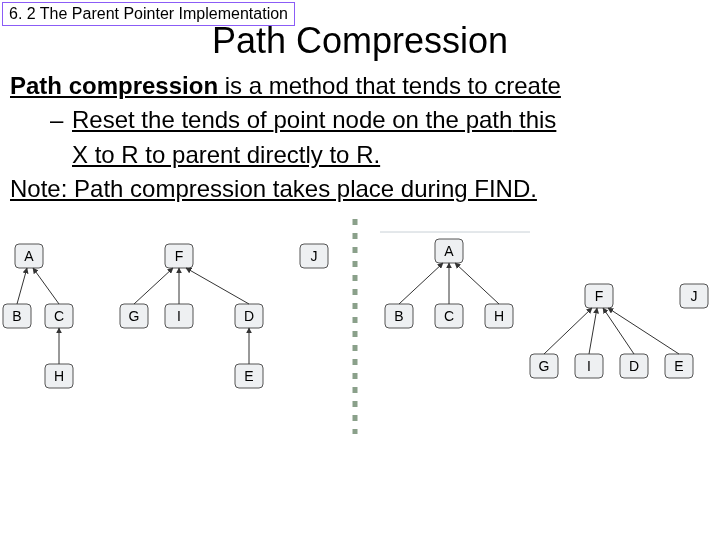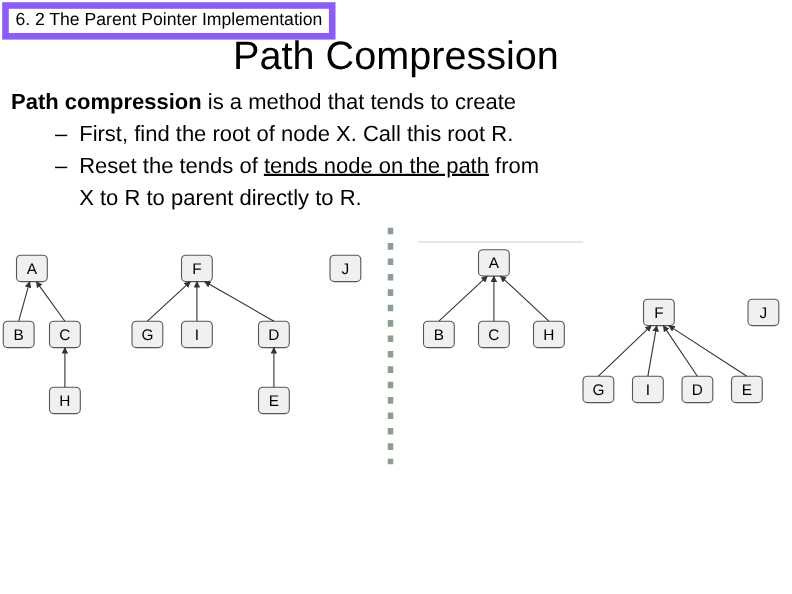--- a/index.html
+++ b/index.html
@@ -6,36 +6,37 @@
     margin: 0;
     padding: 0;
     width: 720px;
     height: 540px;
     font-family: Arial, sans-serif;
     background: #fff;
     position: relative;
     overflow: hidden;
   }
   .breadcrumb {
-    border: 6px solid #8b5cf6;
+    border: 1px solid #8b5cf6;
     display: inline-block;
     padding: 2px 6px;
     font-size: 16px;
     margin: 2px 0 0 2px;
   }
   .title {
     text-align: center;
     font-size: 36px;
     margin-top: -6px;
     margin-bottom: 8px;
   }
   .body-text {
-    font-size: 20px;
+    font-size: 24px;
     line-height: 1.35;
     padding: 0 10px;
+    text-decoration: underline;
   }
   .body-text p { margin: 0 0 2px 0; }
   .bullet-row { padding-left: 40px; }
   .bullet-dash { display:inline-block; width: 22px; }
   .underline { text-decoration: underline; }
   .diagrams {
     position: relative;
     width: 720px;
     height: 230px;
     margin-top: 8px;
@@ -51,23 +52,23 @@
 </head>
 <body>
 
 
 
 <div class="breadcrumb">6. 2 The Parent Pointer Implementation</div>
 <div class="title">Path Compression</div>
 
 <div class="body-text">
   <p><b>Path compression</b><span> is a method that tends to create</span></p>
-  <p class="bullet-row"><span class="bullet-dash">–</span><span>First, find the root of node X. Call this root R.</span></p>
-  <p class="bullet-row"><span class="bullet-dash">–</span><span>Reset the tends of </span><span class="underline">tends node on the path</span><span> from</span></p>
+  <p class="bullet-row"><span class="bullet-dash">–</span><span>Reset the tends of </span><span class="underline">point node on the path</span><span> this</span></p>
   <p style="padding-left:62px;">X to R to parent directly to R.</p>
+  <p>Note: Path compression takes place during FIND.</p>
 </div>
 
 <div class="diagrams">
 <svg width="720" height="230">
   <defs>
     <marker id="arrow" viewBox="0 0 10 10" refX="9" refY="5" markerWidth="6" markerHeight="6" orient="auto-start-reverse">
       <path d="M 0 0 L 10 5 L 0 10 z" fill="#333"></path>
     </marker>
   </defs>
 

